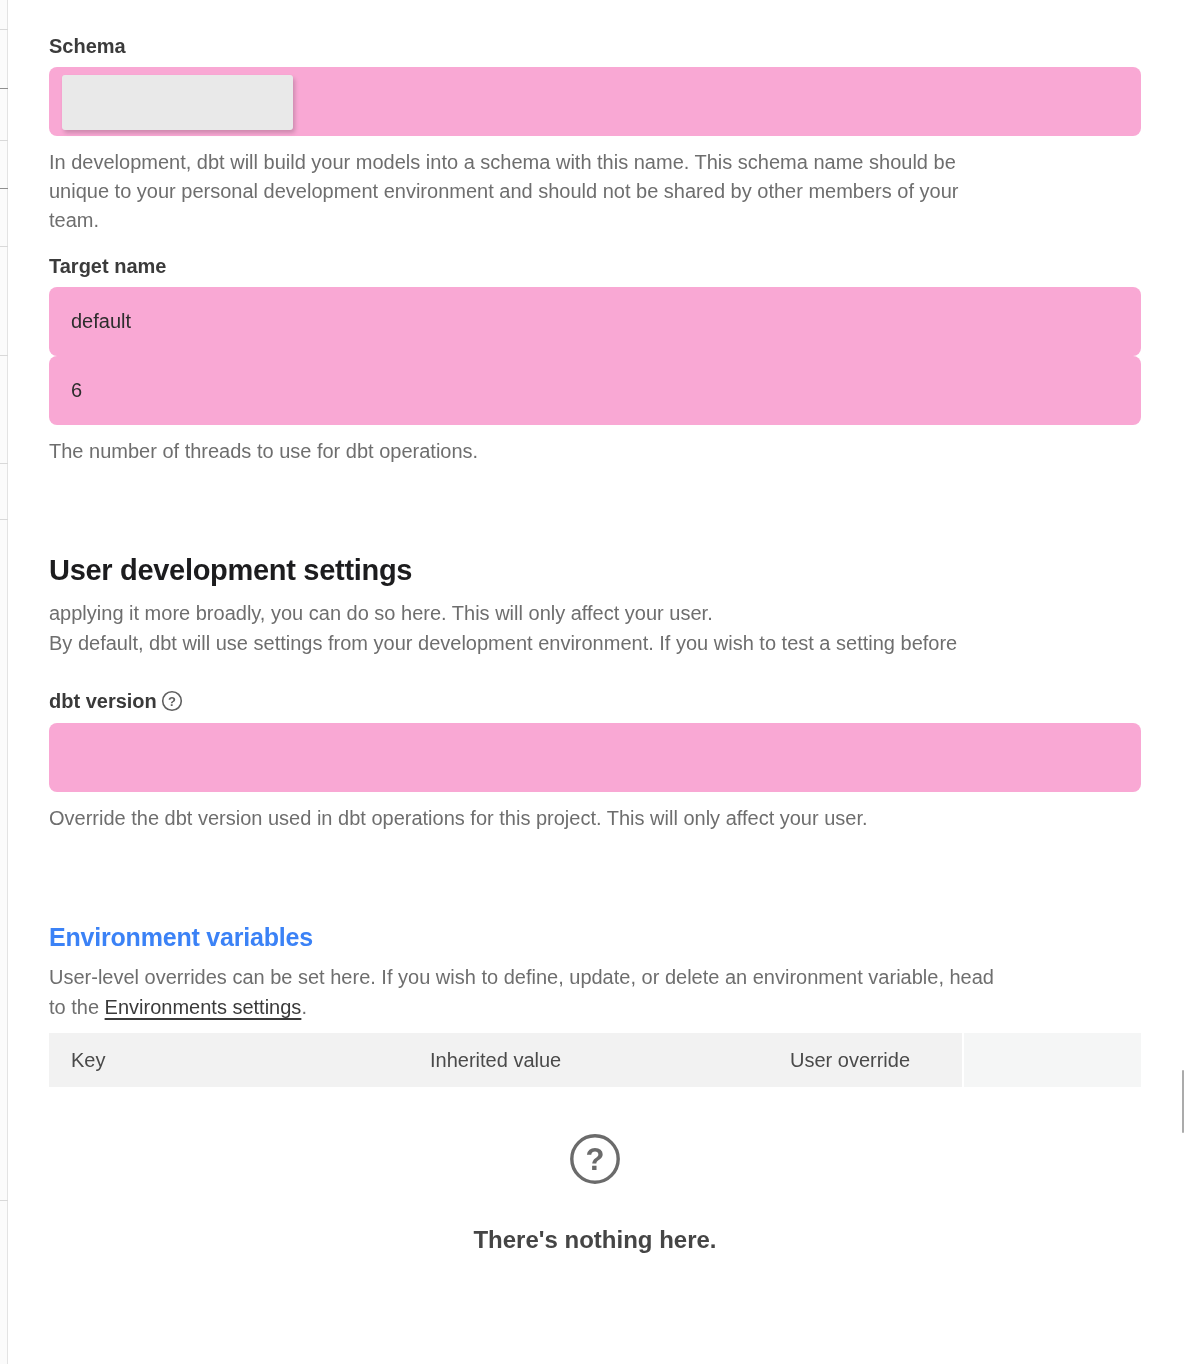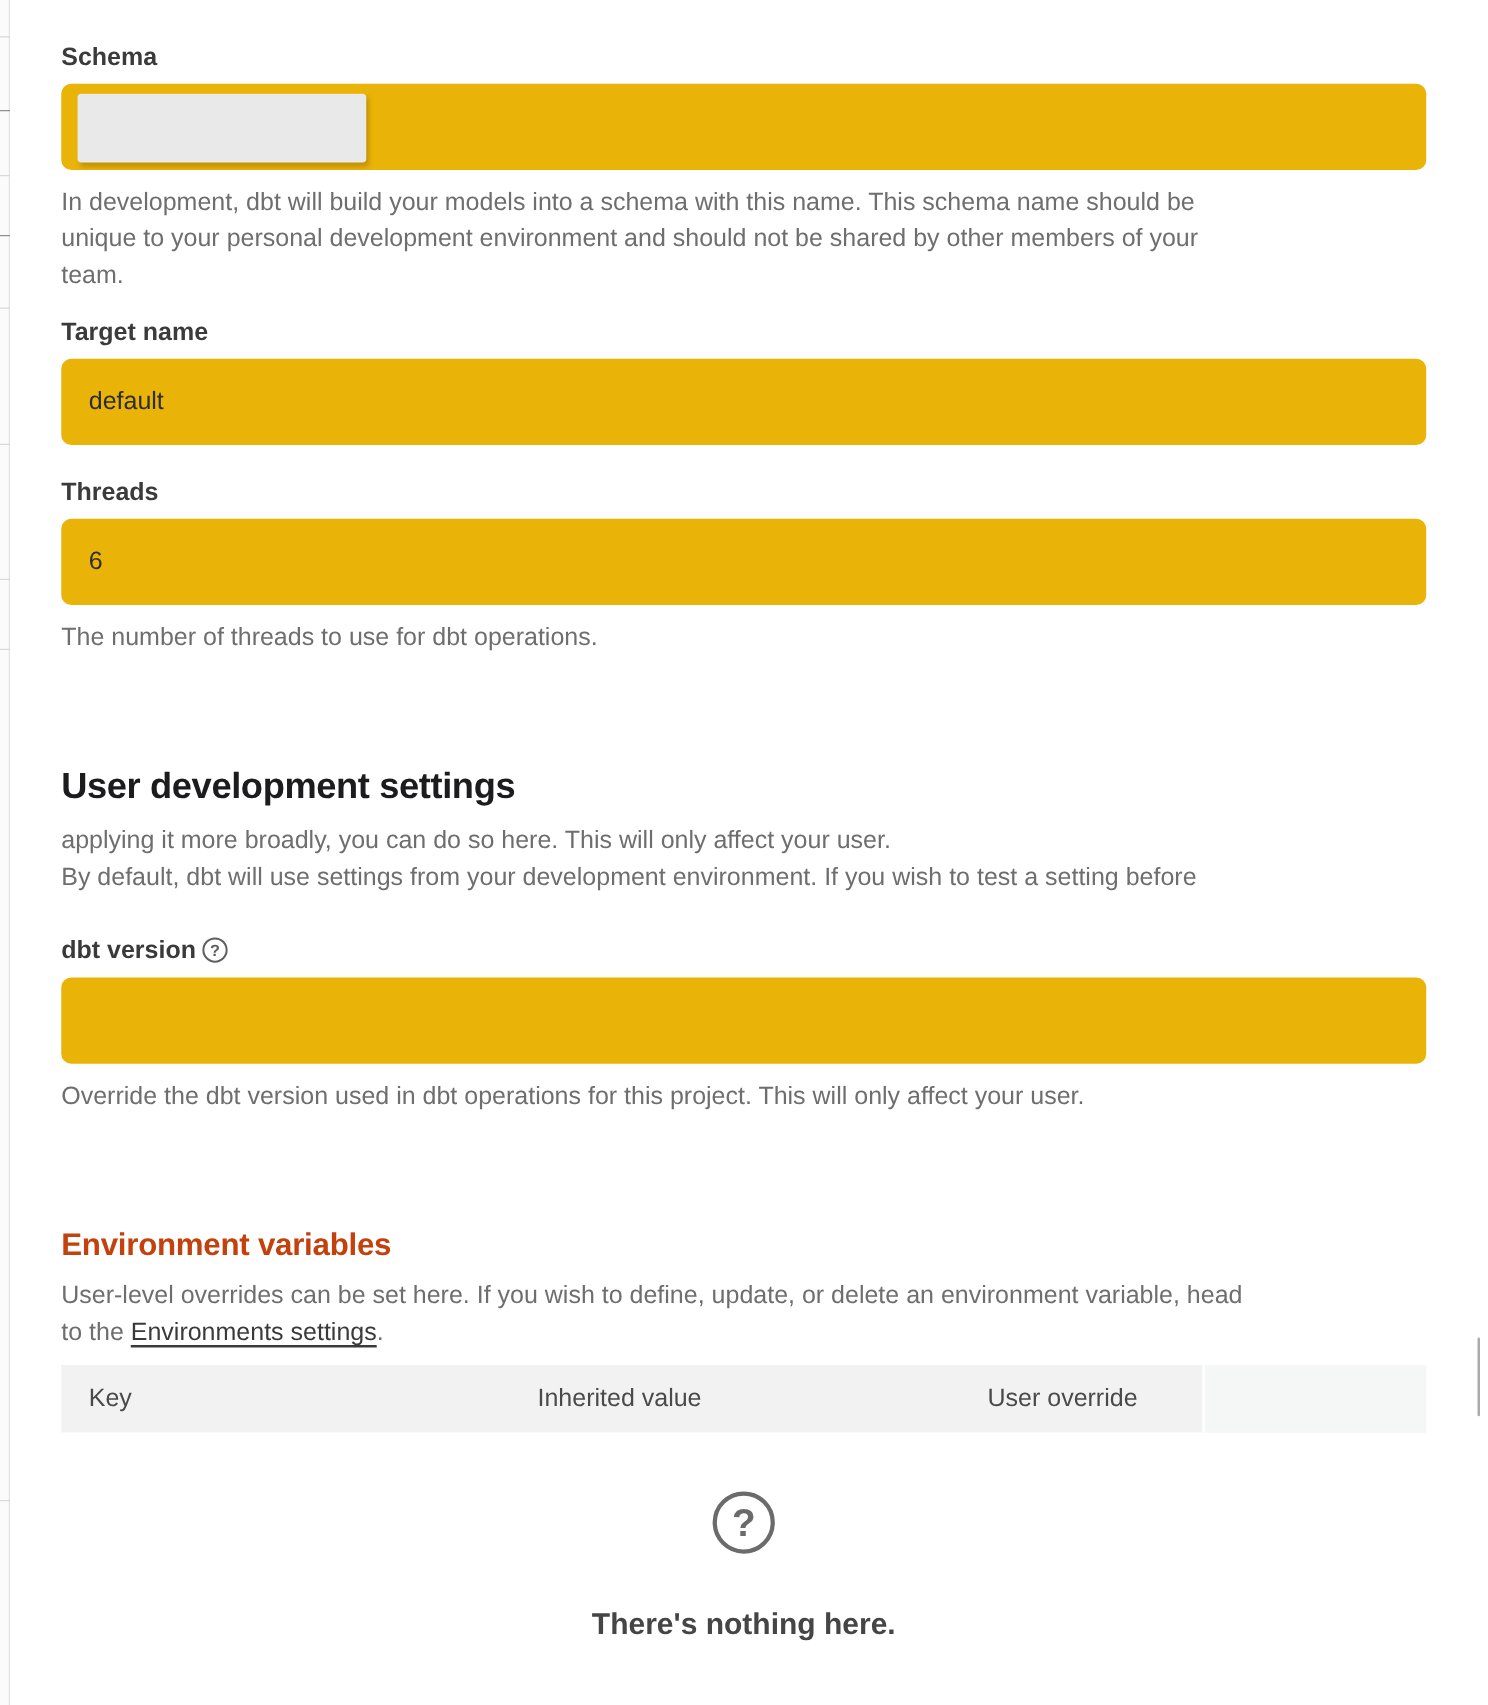--- a/index.html
+++ b/index.html
@@ -20,21 +20,21 @@
   .strip-sep.light { background: #d9d9d9; }
   .strip-sep.dark  { background: #8f8f8f; }
 
   .content { position: absolute; left: 0; right: 0; top: 0; padding: 34px 49px 0 49px; }
 
   .field-label {
     font-size: 20px; line-height: 24px; font-weight: 600; color: #3b3b3b;
     margin-bottom: 9px;
   }
   .text-input {
-    height: 69px; background: #eab308; border-radius: 8px;
+    height: 69px; background: #f9a8d4; border-radius: 8px;
     display: flex; align-items: center; padding-left: 22px;
     font-size: 20px; color: #2d2d2d; position: relative;
   }
   .redaction {
     position: absolute; left: 13px; top: 8px; width: 231px; height: 55px;
     background: #e9e9e9; border-radius: 3px;
     box-shadow: 2px 3px 4px rgba(0,0,0,0.18);
   }
   .help-text {
     margin-top: 12px; font-size: 20px; line-height: 29px; color: #6e6e6e;
@@ -47,21 +47,21 @@
     color: #1c1c1e; letter-spacing: -0.3px;
   }
   .section-desc { margin-top: 10px; font-size: 20px; line-height: 30px; color: #6e6e6e; }
 
   .label-row { margin-top: 31px; margin-bottom: 10px; display: flex; align-items: center; gap: 4px; }
   .label-row .field-label { margin-bottom: 0; font-weight: 700; color: #3a3a3a; }
   .help-icon { display: inline-block; width: 22px; height: 22px; }
 
   .h2 {
     margin-top: 88px; font-size: 25px; line-height: 33px; font-weight: 700;
-    color: #c2410c; letter-spacing: -0.2px;
+    color: #3b82f6; letter-spacing: -0.2px;
   }
   .env-desc { margin-top: 8px; font-size: 20px; line-height: 30px; color: #6e6e6e; }
   .env-link {
     color: #3a3a3a; text-decoration: underline;
     text-underline-offset: 4px; text-decoration-thickness: 1.5px; cursor: pointer;
   }
 
   .env-table-header {
     margin-top: 11px; height: 54px; background: #f2f2f2;
     display: grid; grid-template-columns: 381px 360px 172px 1fr;
@@ -109,21 +109,20 @@
     <div>In development, dbt will build your models into a schema with this name. This schema name should be</div>
     <div>unique to your personal development environment and should not be shared by other members of your</div>
     <div>team.</div>
   </div>
 
   <div class="field-label mt-field">Target name</div>
   <div class="text-input">
     <span>default</span>
   </div>
 
-  <div class="field-label mt-threads">Threads</div>
   <div class="text-input">
     <span>6</span>
   </div>
   <div class="help-text">The number of threads to use for dbt operations.</div>
 
   <div class="h1">User development settings</div>
   <div class="section-desc">
     <div>applying it more broadly, you can do so here. This will only affect your user.</div>
     <div>By default, dbt will use settings from your development environment. If you wish to test a setting before</div>
   </div>

